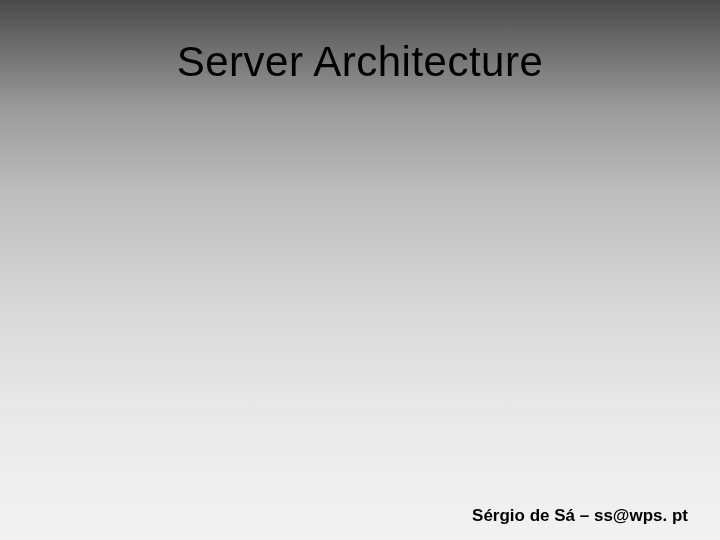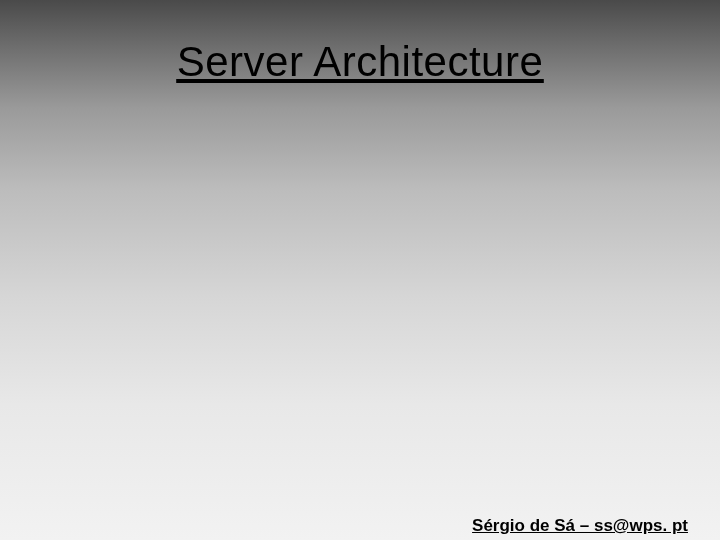--- a/index.html
+++ b/index.html
@@ -1,19 +1,18 @@
 <!DOCTYPE html>
 <html><head>
   <meta charset="utf-8">
   <style>
     * {
       margin: 0;
       padding: 0;
       box-sizing: border-box;
-      text-decoration: underline;
     }
     body {
       width: 720px;
       height: 540px;
       overflow: hidden;
       font-family: Arial, Helvetica, sans-serif;
     }
     .slide {
       width: 720px;
       height: 540px;
@@ -32,21 +31,21 @@
     }
     .body-text {
       font-size: 27px;
       line-height: 1.25;
       color: #000;
       font-weight: normal;
       padding: 0 2px;
     }
     .footer {
       position: absolute;
-      bottom: 4px;
+      bottom: 14px;
       right: 32px;
       font-size: 17px;
       font-weight: bold;
       color: #000;
     }
   </style>
 </head>
 <body>
 
 <div class="slide">

